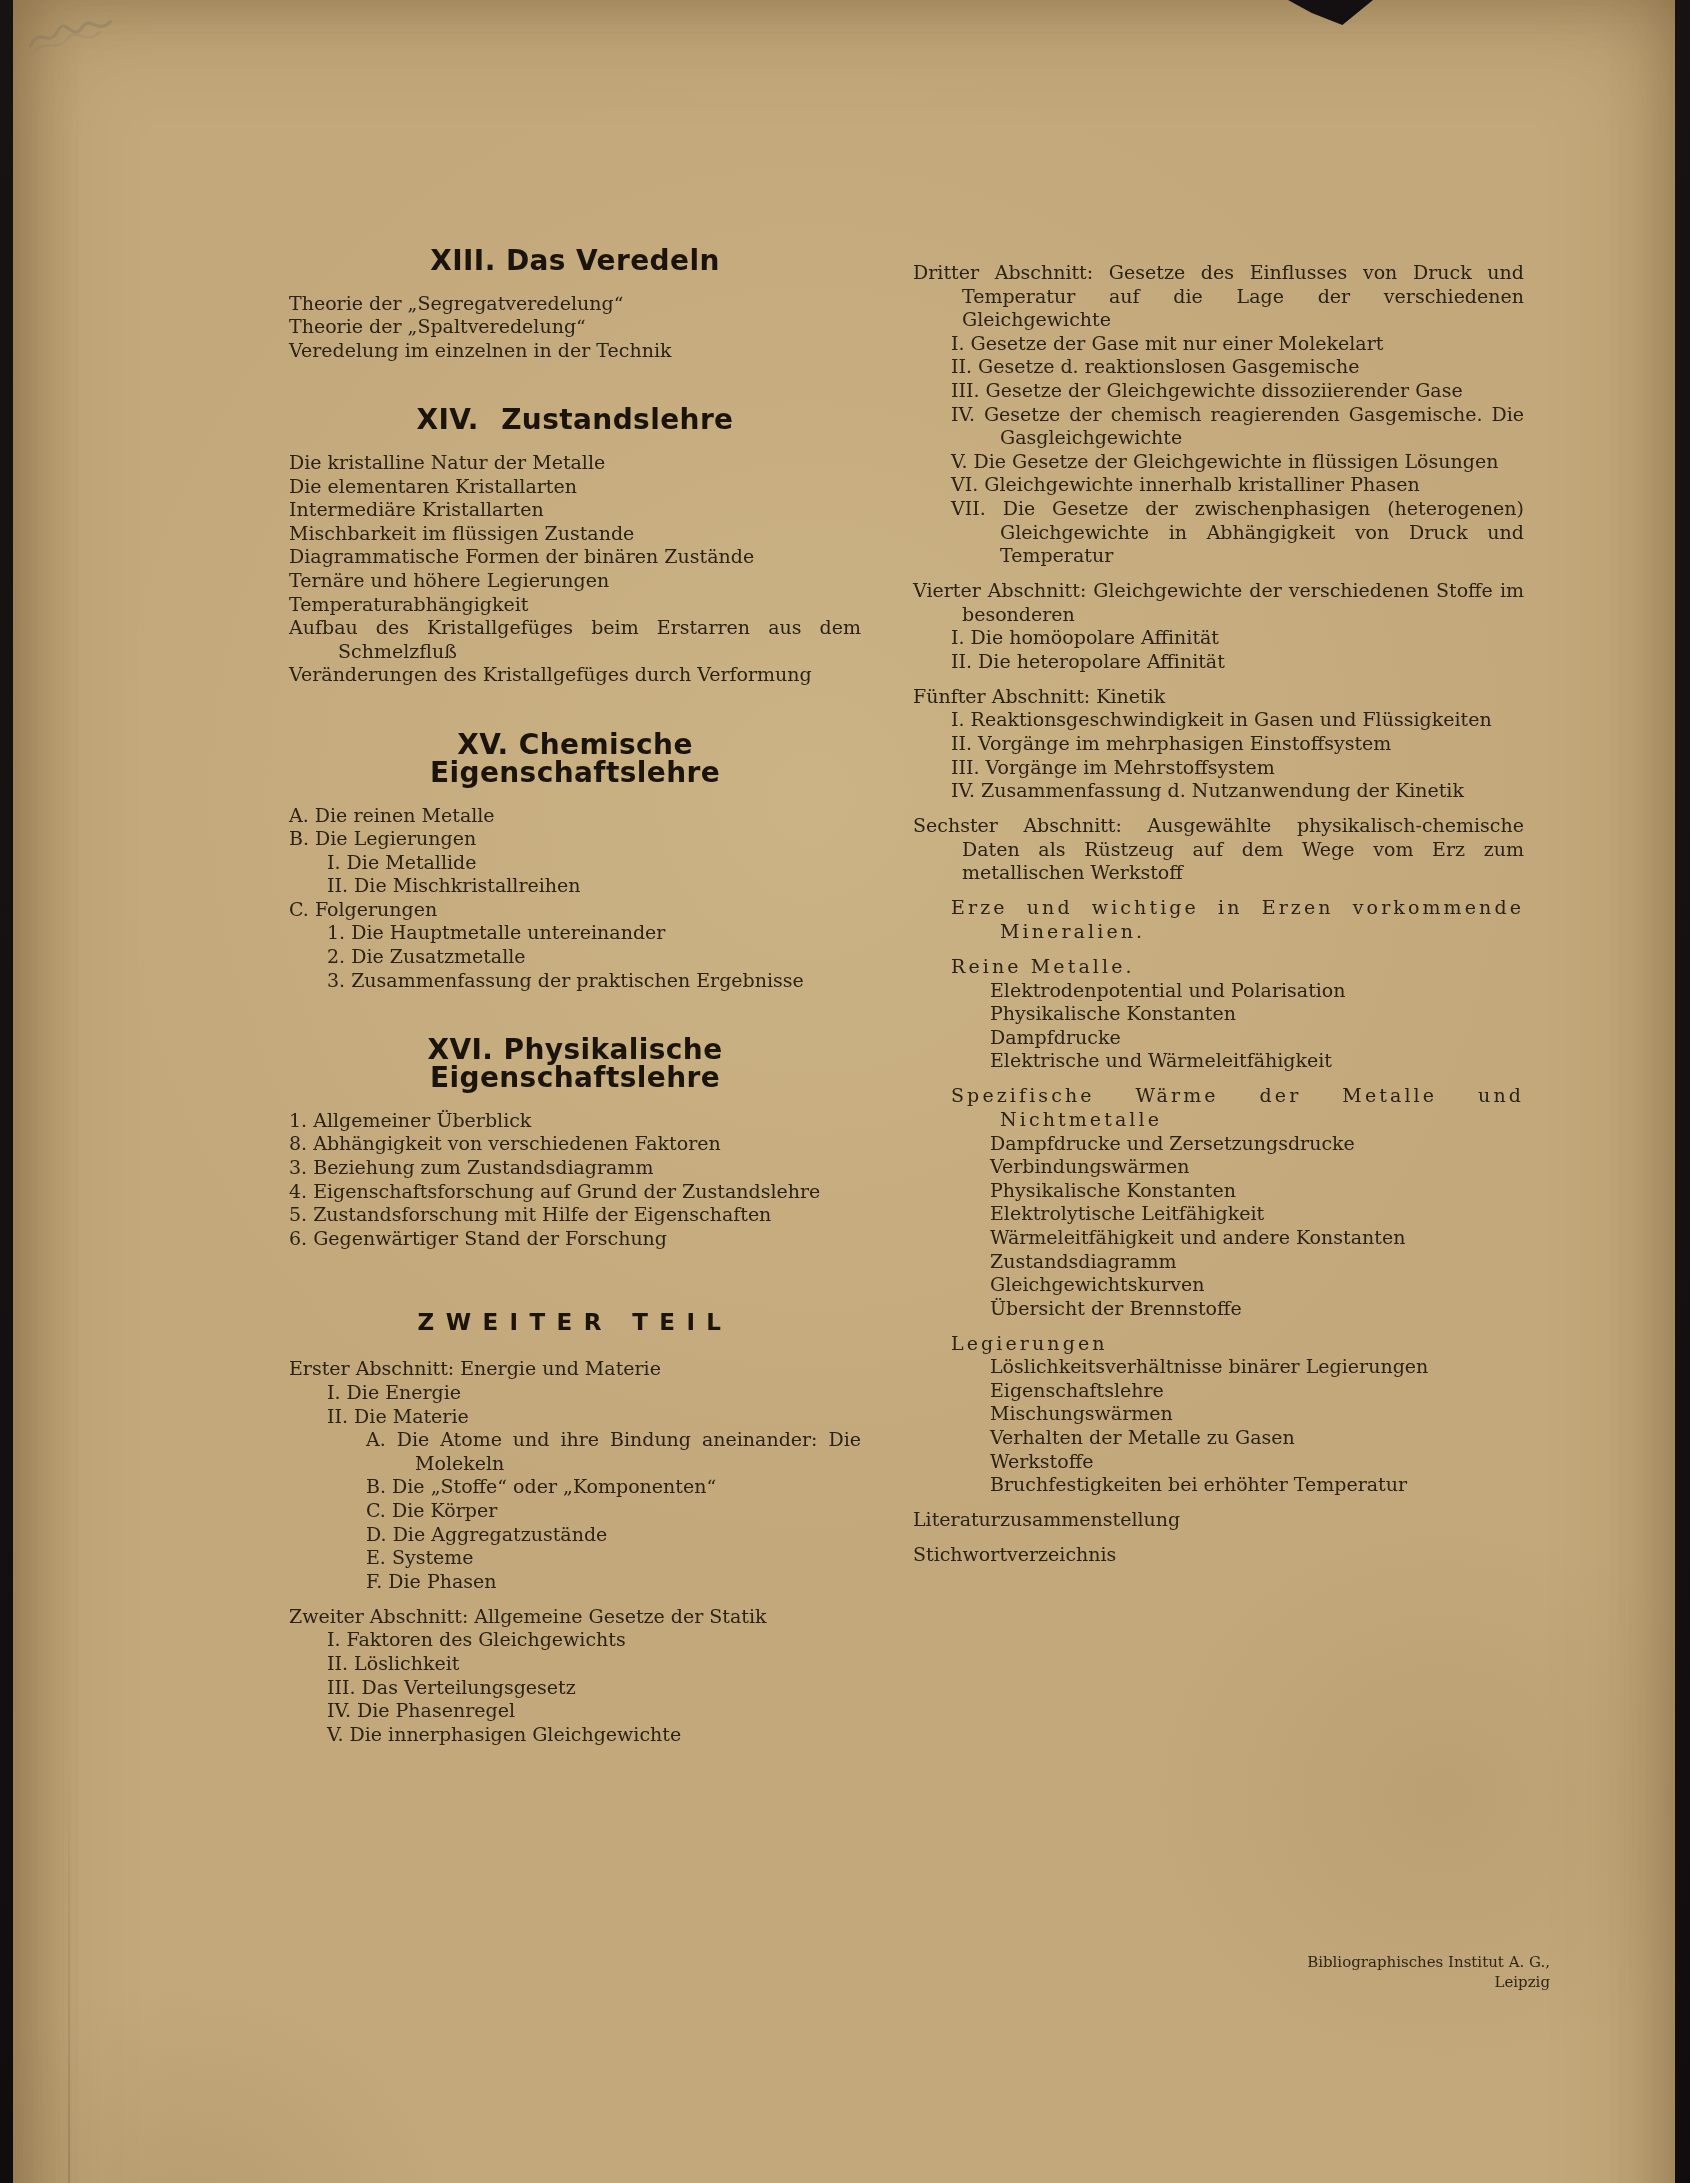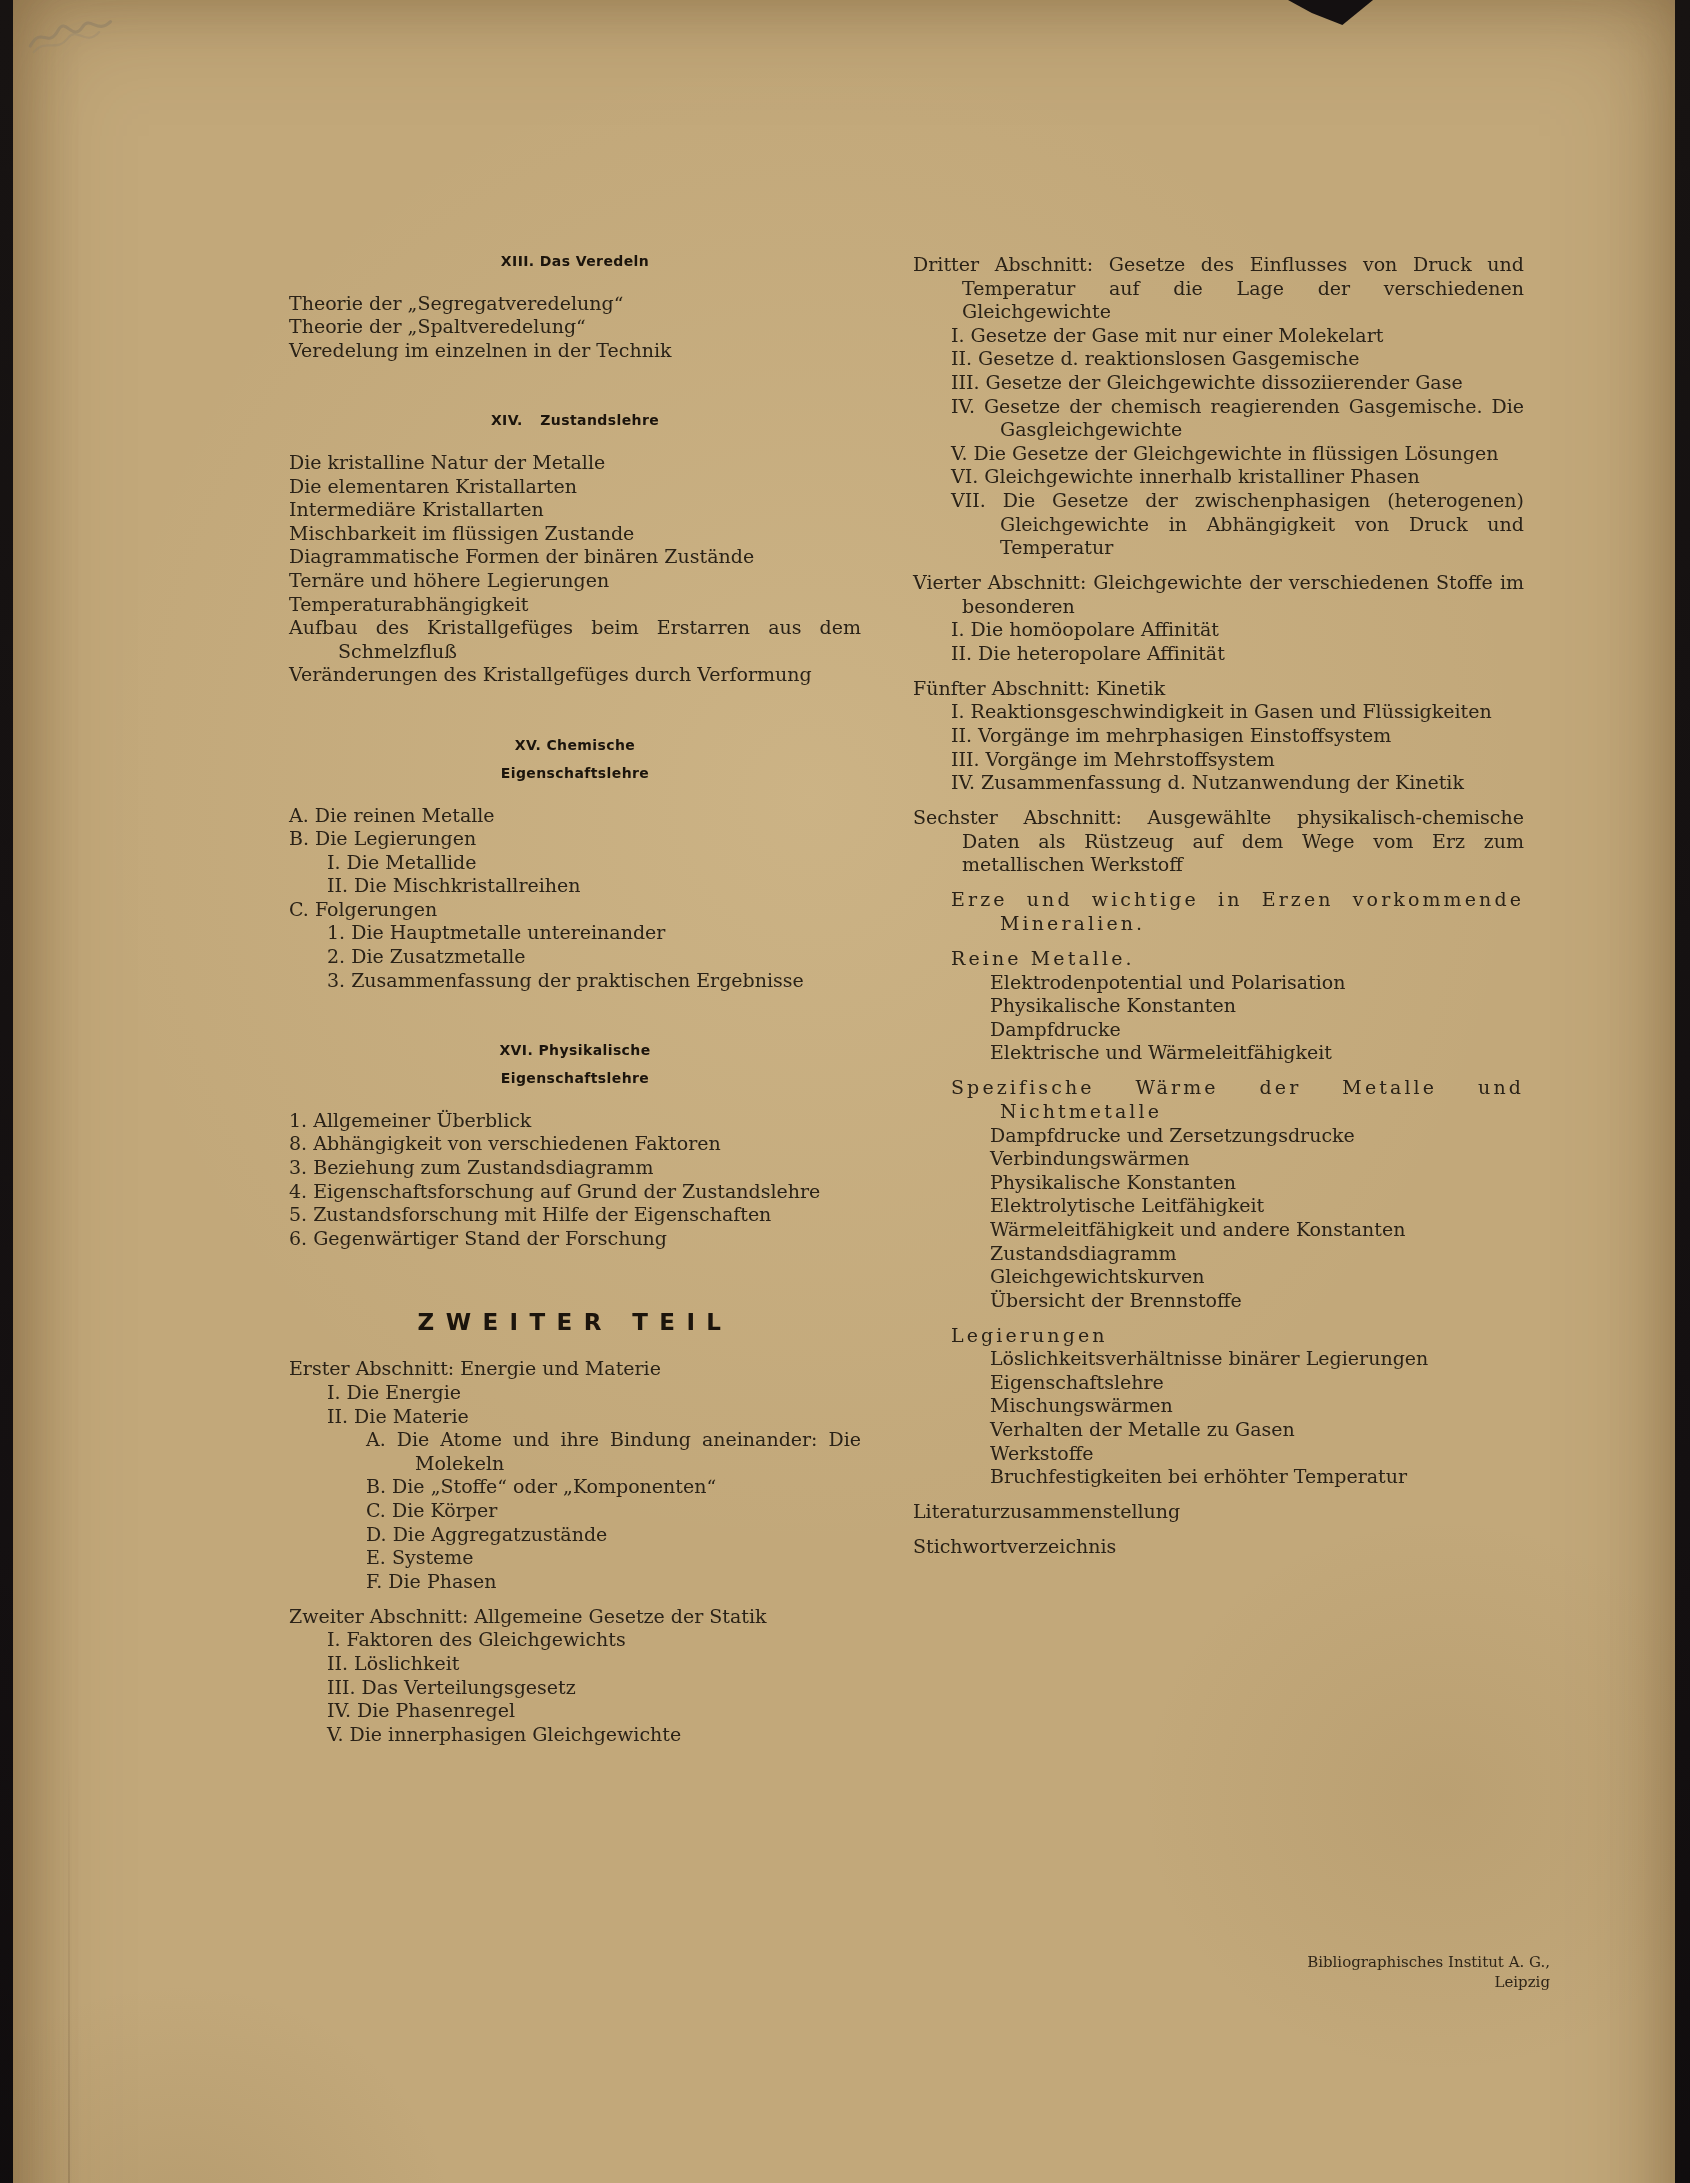--- a/index.html
+++ b/index.html
@@ -50,38 +50,38 @@
     font-size: 19px;
     line-height: 23.6px;
     text-align: justify;
   }
   .col-left  { left: 276px;  top: 247px; width: 572px; }
   .col-right { left: 900px; top: 245px; width: 611px; }
 
   .heading {
     font-family: "DejaVu Sans", "Liberation Sans", sans-serif;
     font-weight: bold;
-    font-size: 14px;
+    font-size: 28px;
     line-height: 28px;
     text-align: center;
     color: #1b140c;
     letter-spacing: 0.4px;
     margin: 44px 0 16.6px 0;
   }
   .col > .heading:first-child { margin-top: 0; }
   .heading.wide .heading-line { word-spacing: 12.2px; }
   .heading.part {
     font-size: 23px;
     letter-spacing: 11.4px;
     margin-top: 58px;
     margin-bottom: 21px;
   }
 
   .group { margin-top: 11.4px; }
-  .col > .group:first-child { margin-top: 8px; }
+  .col > .group:first-child { margin-top: 16px; }
 
   .entry { text-align: justify; }
   .ind0 { padding-left: 49px; text-indent: -49px; }
   .ind1 { padding-left: 87px; text-indent: -49px; }
   .ind2 { padding-left: 126px; text-indent: -49px; }
   .spaced { letter-spacing: 3.1px; }
 
   .footer {
     position: absolute;
     left: 1100px;

